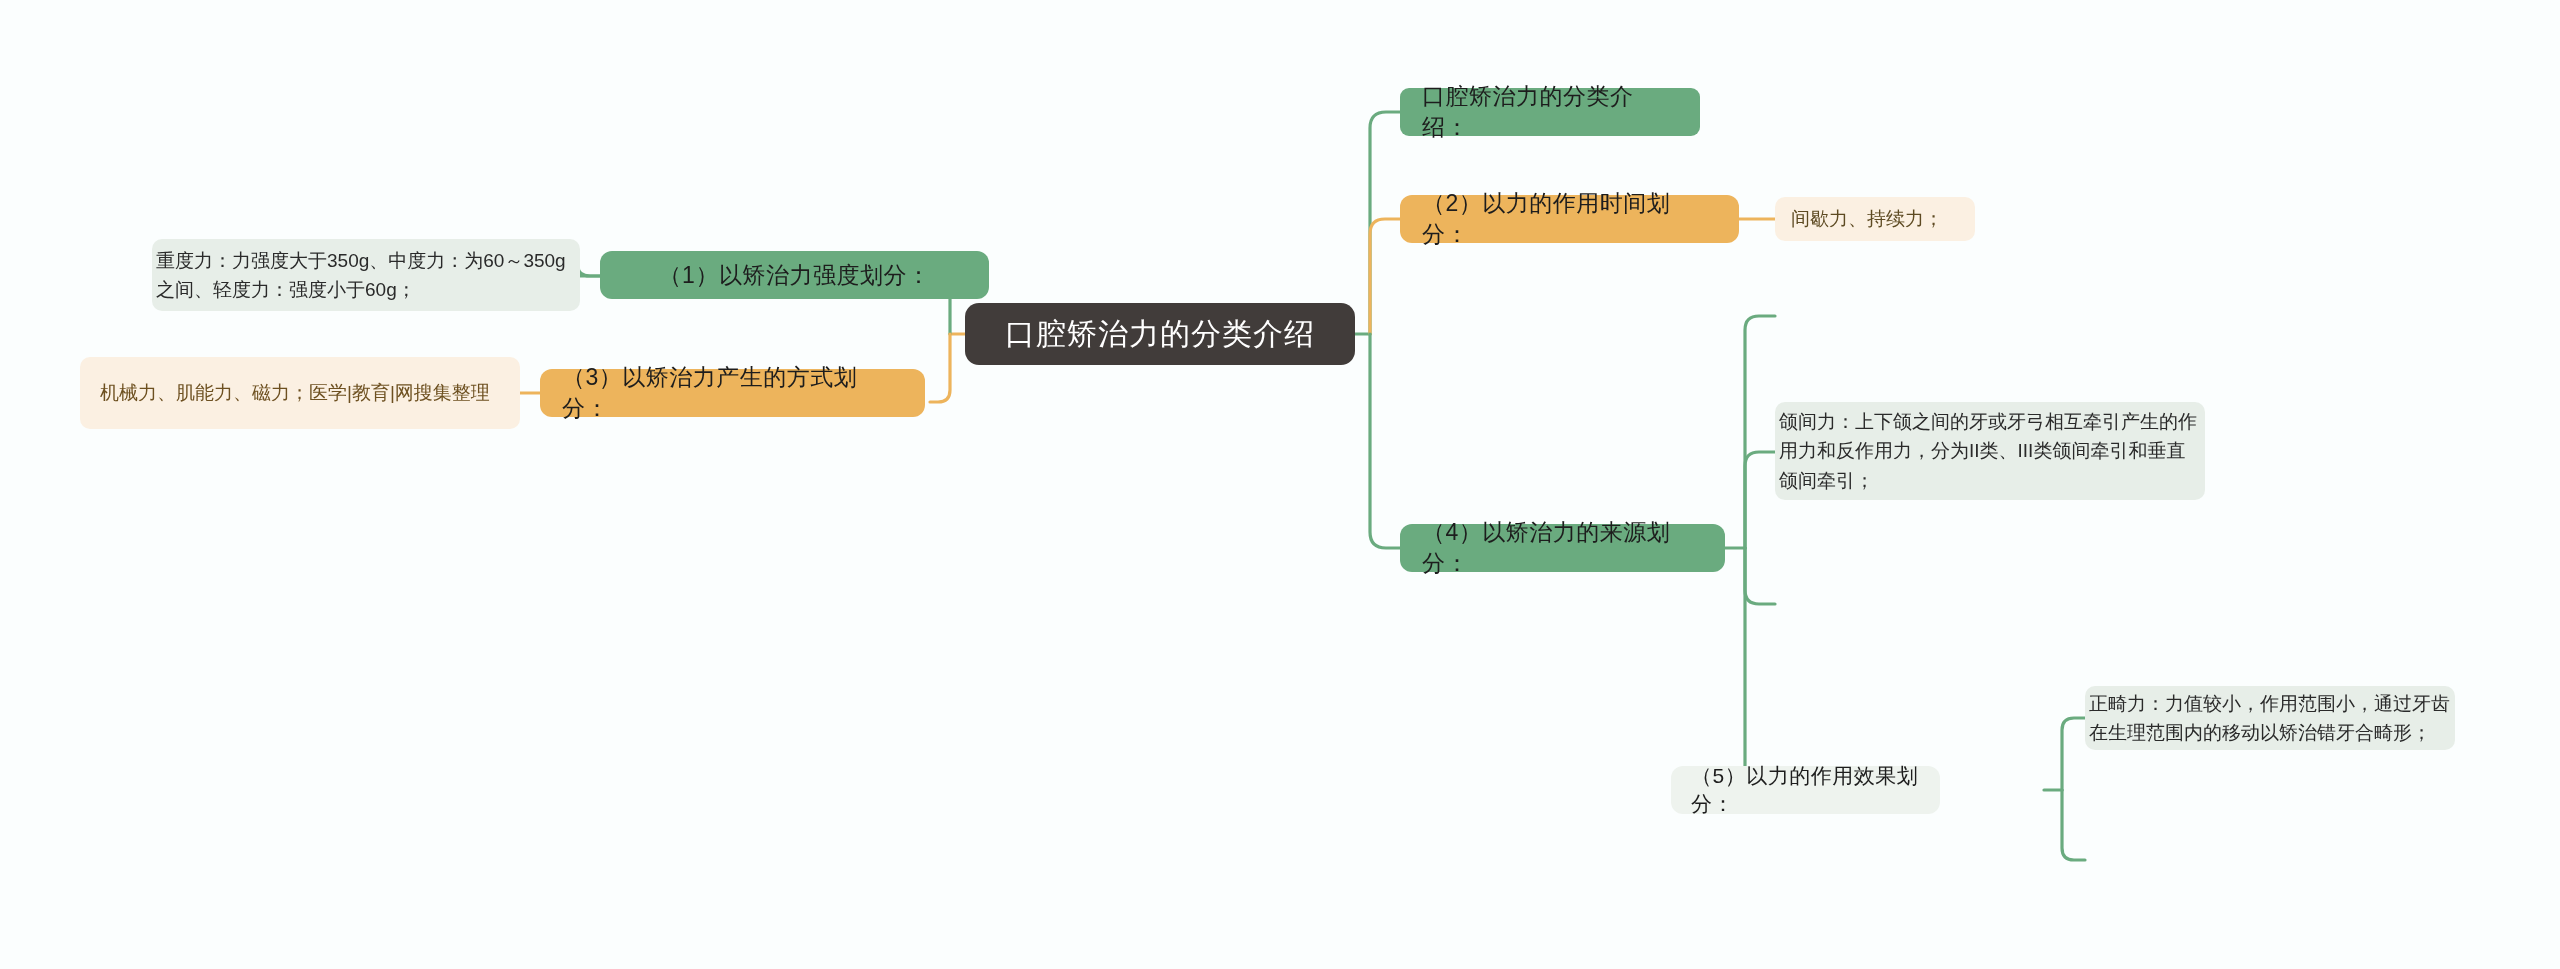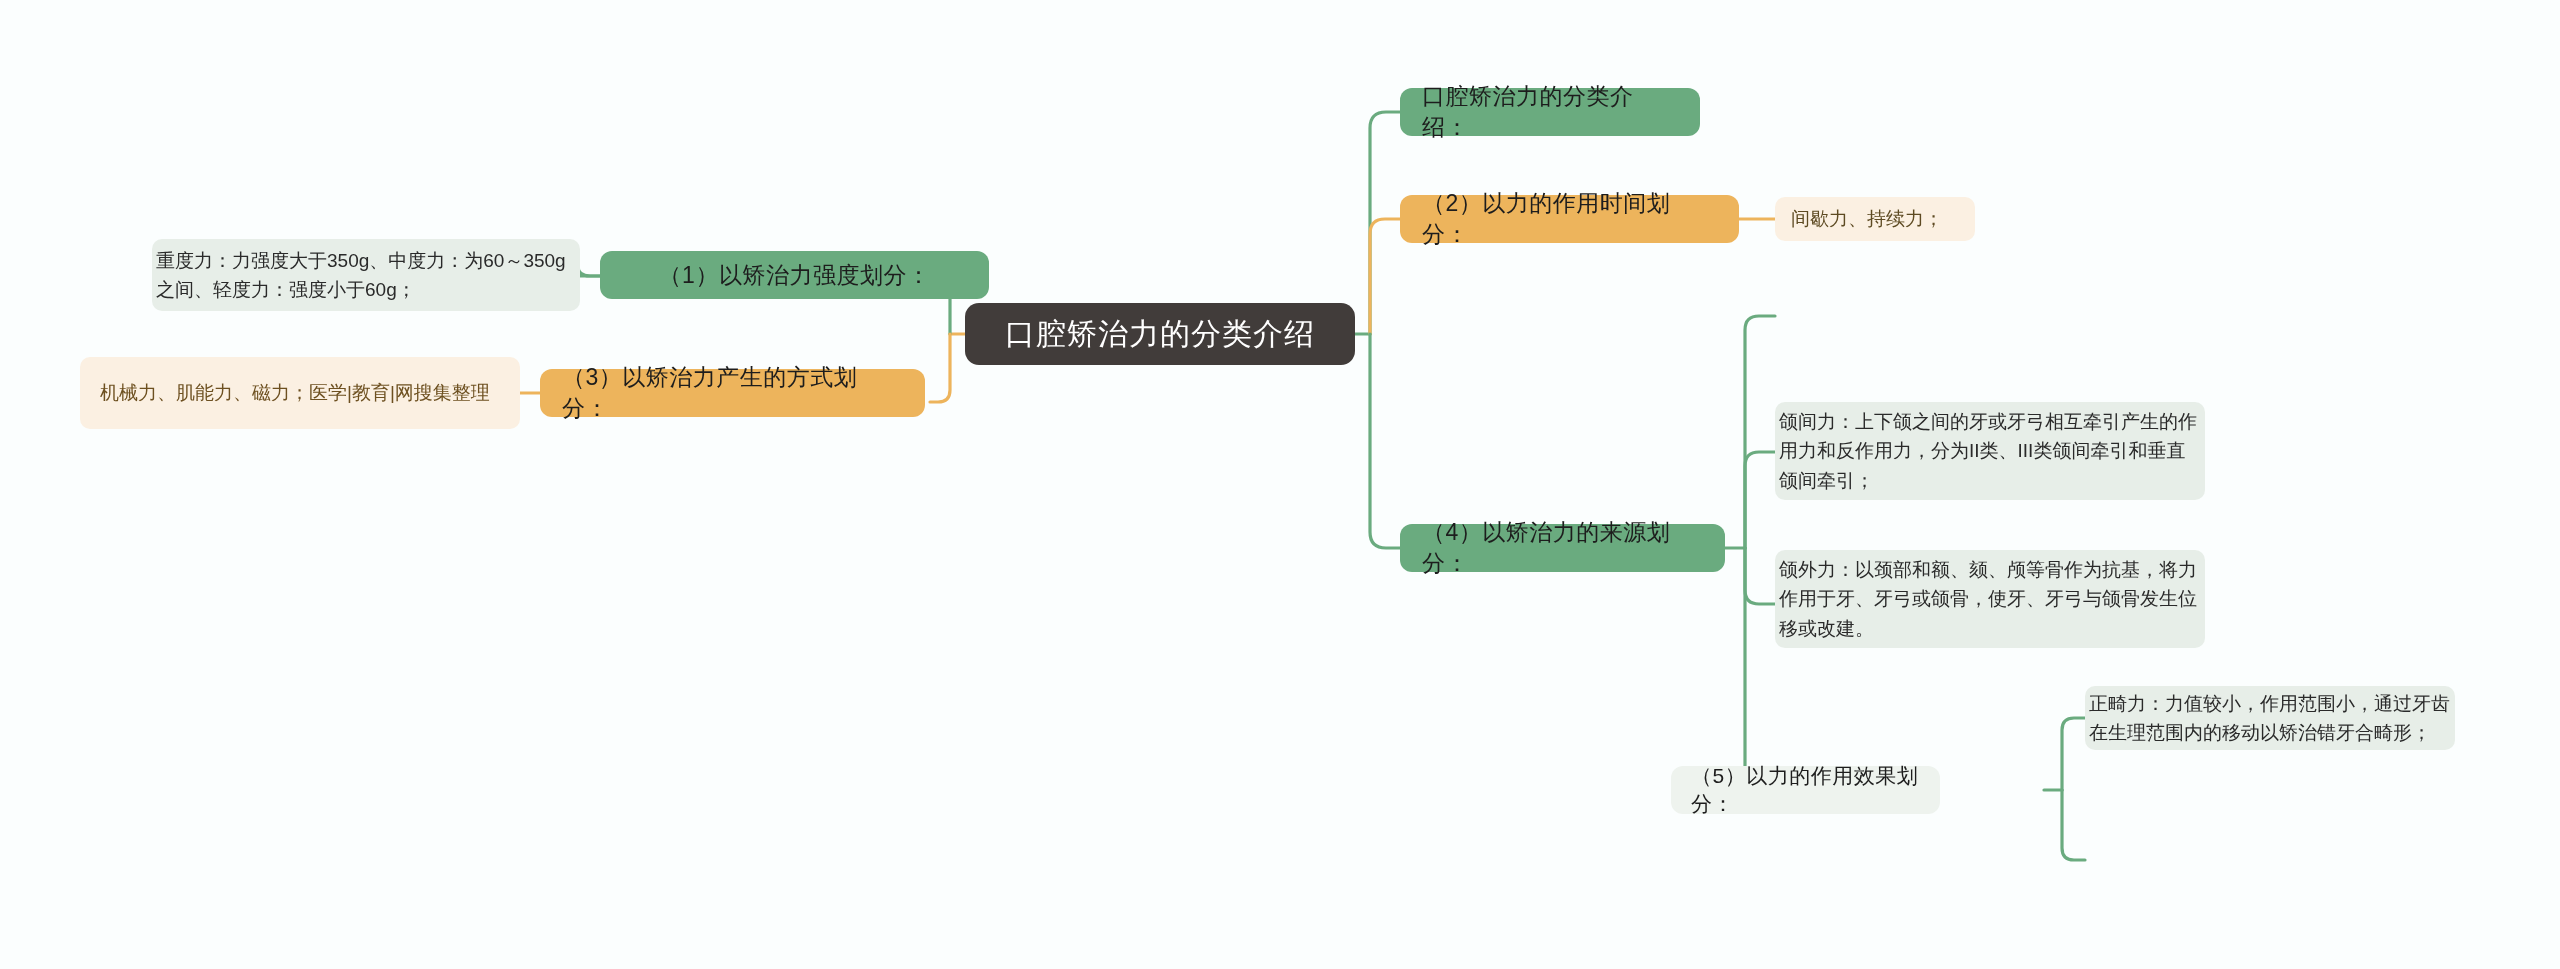--- a/index.html
+++ b/index.html
@@ -157,44 +157,41 @@
   </div>
 
   <div class="node n-orange" style="left:540px; top:369px; width:385px; height:48px;">
     <span>（3）以矫治力产生的方式划分：</span>
   </div>
 
   <div class="node n-leaforange" style="left:80px; top:357px; width:440px; height:72px;padding-left:20px;">
     <span class="leaf-text">机械力、肌能力、磁力；医学|教育|网搜集整理</span>
   </div>
 
-  <div class="node n-green" style="left:1400px; top:88px; width:300px; height:48px;">
+  <div class="node n-green" style="left:1400px; top:88px; width:300px; height:48px;border-radius:9px;">
     <span>口腔矫治力的分类介绍：</span>
   </div>
 
   <div class="node n-orange" style="left:1400px; top:195px; width:339px; height:48px;">
     <span>（2）以力的作用时间划分：</span>
   </div>
 
   <div class="node n-leaforange dark" style="left:1775px; top:197px; width:200px; height:44px;">
     <span class="leaf-text">间歇力、持续力；</span>
   </div>
 
   <div class="node n-green" style="left:1400px; top:524px; width:325px; height:48px;">
     <span>（4）以矫治力的来源划分：</span>
   </div>
 
 
   <div class="node n-leafgreen" style="left:1775px; top:402px; width:430px; height:98px;">
     <span class="leaf-text">颌间力：上下颌之间的牙或牙弓相互牵引产生的作用力和反作用力，分为II类、III类颌间牵引和垂直颌间牵引；</span>
   </div>
 
-  <div class="node n-leafgreen" style="left:1775px; top:550px; width:430px; height:98px;">
-    <span class="leaf-text">颌外力：以颈部和额、颏、颅等骨作为抗基，将力作用于牙、牙弓或颌骨，使牙、牙弓与颌骨发生位移或改建。</span>
-  </div>
 
   <div class="node n-palegreen" style="left:1671px; top:766px; width:269px; height:48px;">
     <span>（5）以力的作用效果划分：</span>
   </div>
 
   <div class="node n-leafgreen" style="left:2085px; top:686px; width:370px; height:64px;">
     <span class="leaf-text">正畸力：力值较小，作用范围小，通过牙齿在生理范围内的移动以矫治错牙合畸形；</span>
   </div>
 
 

